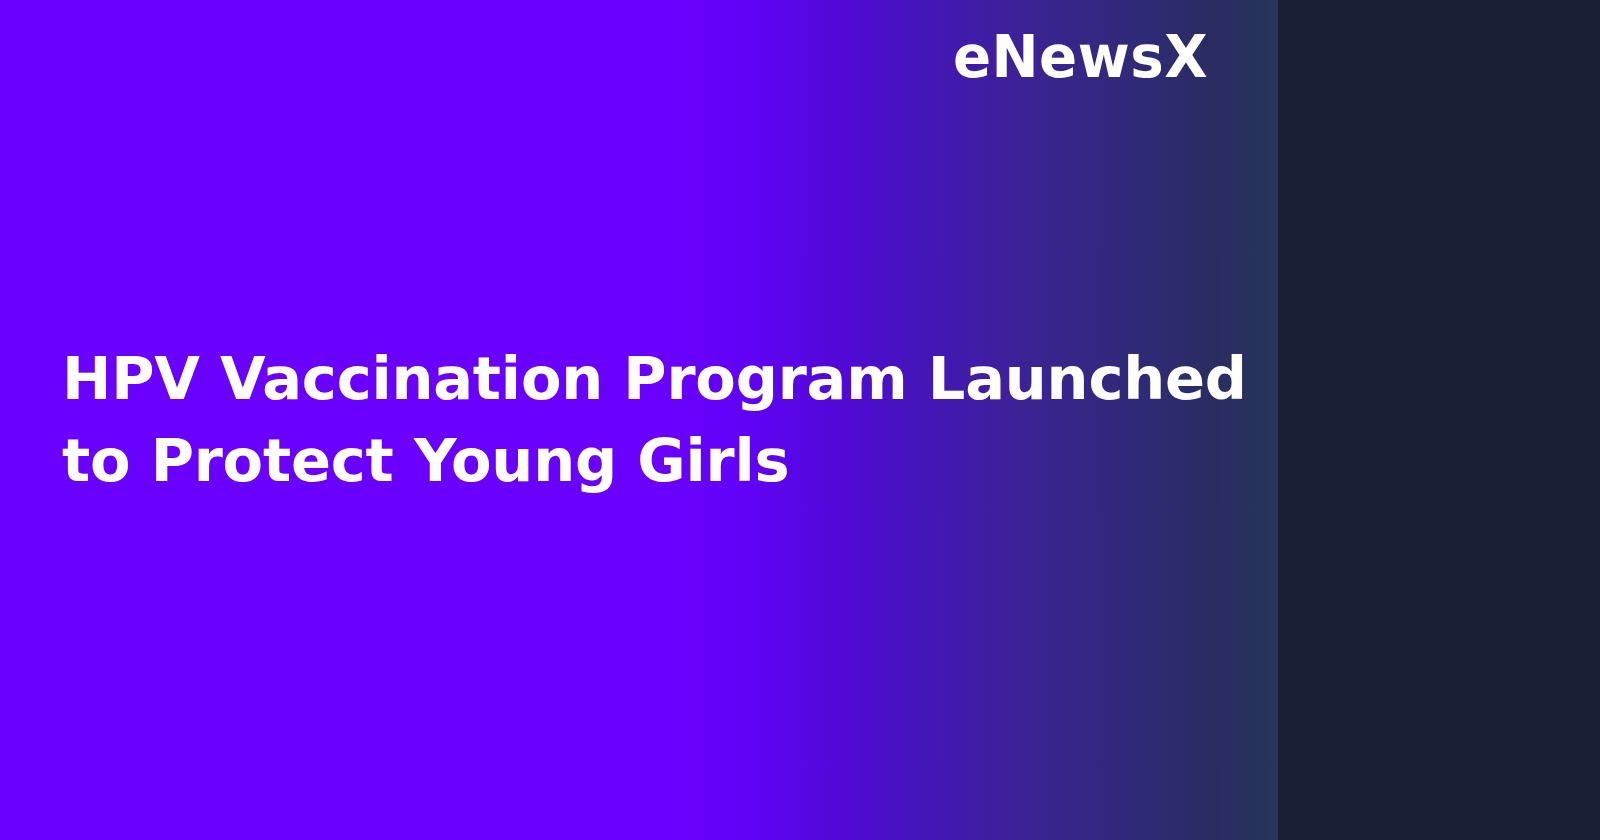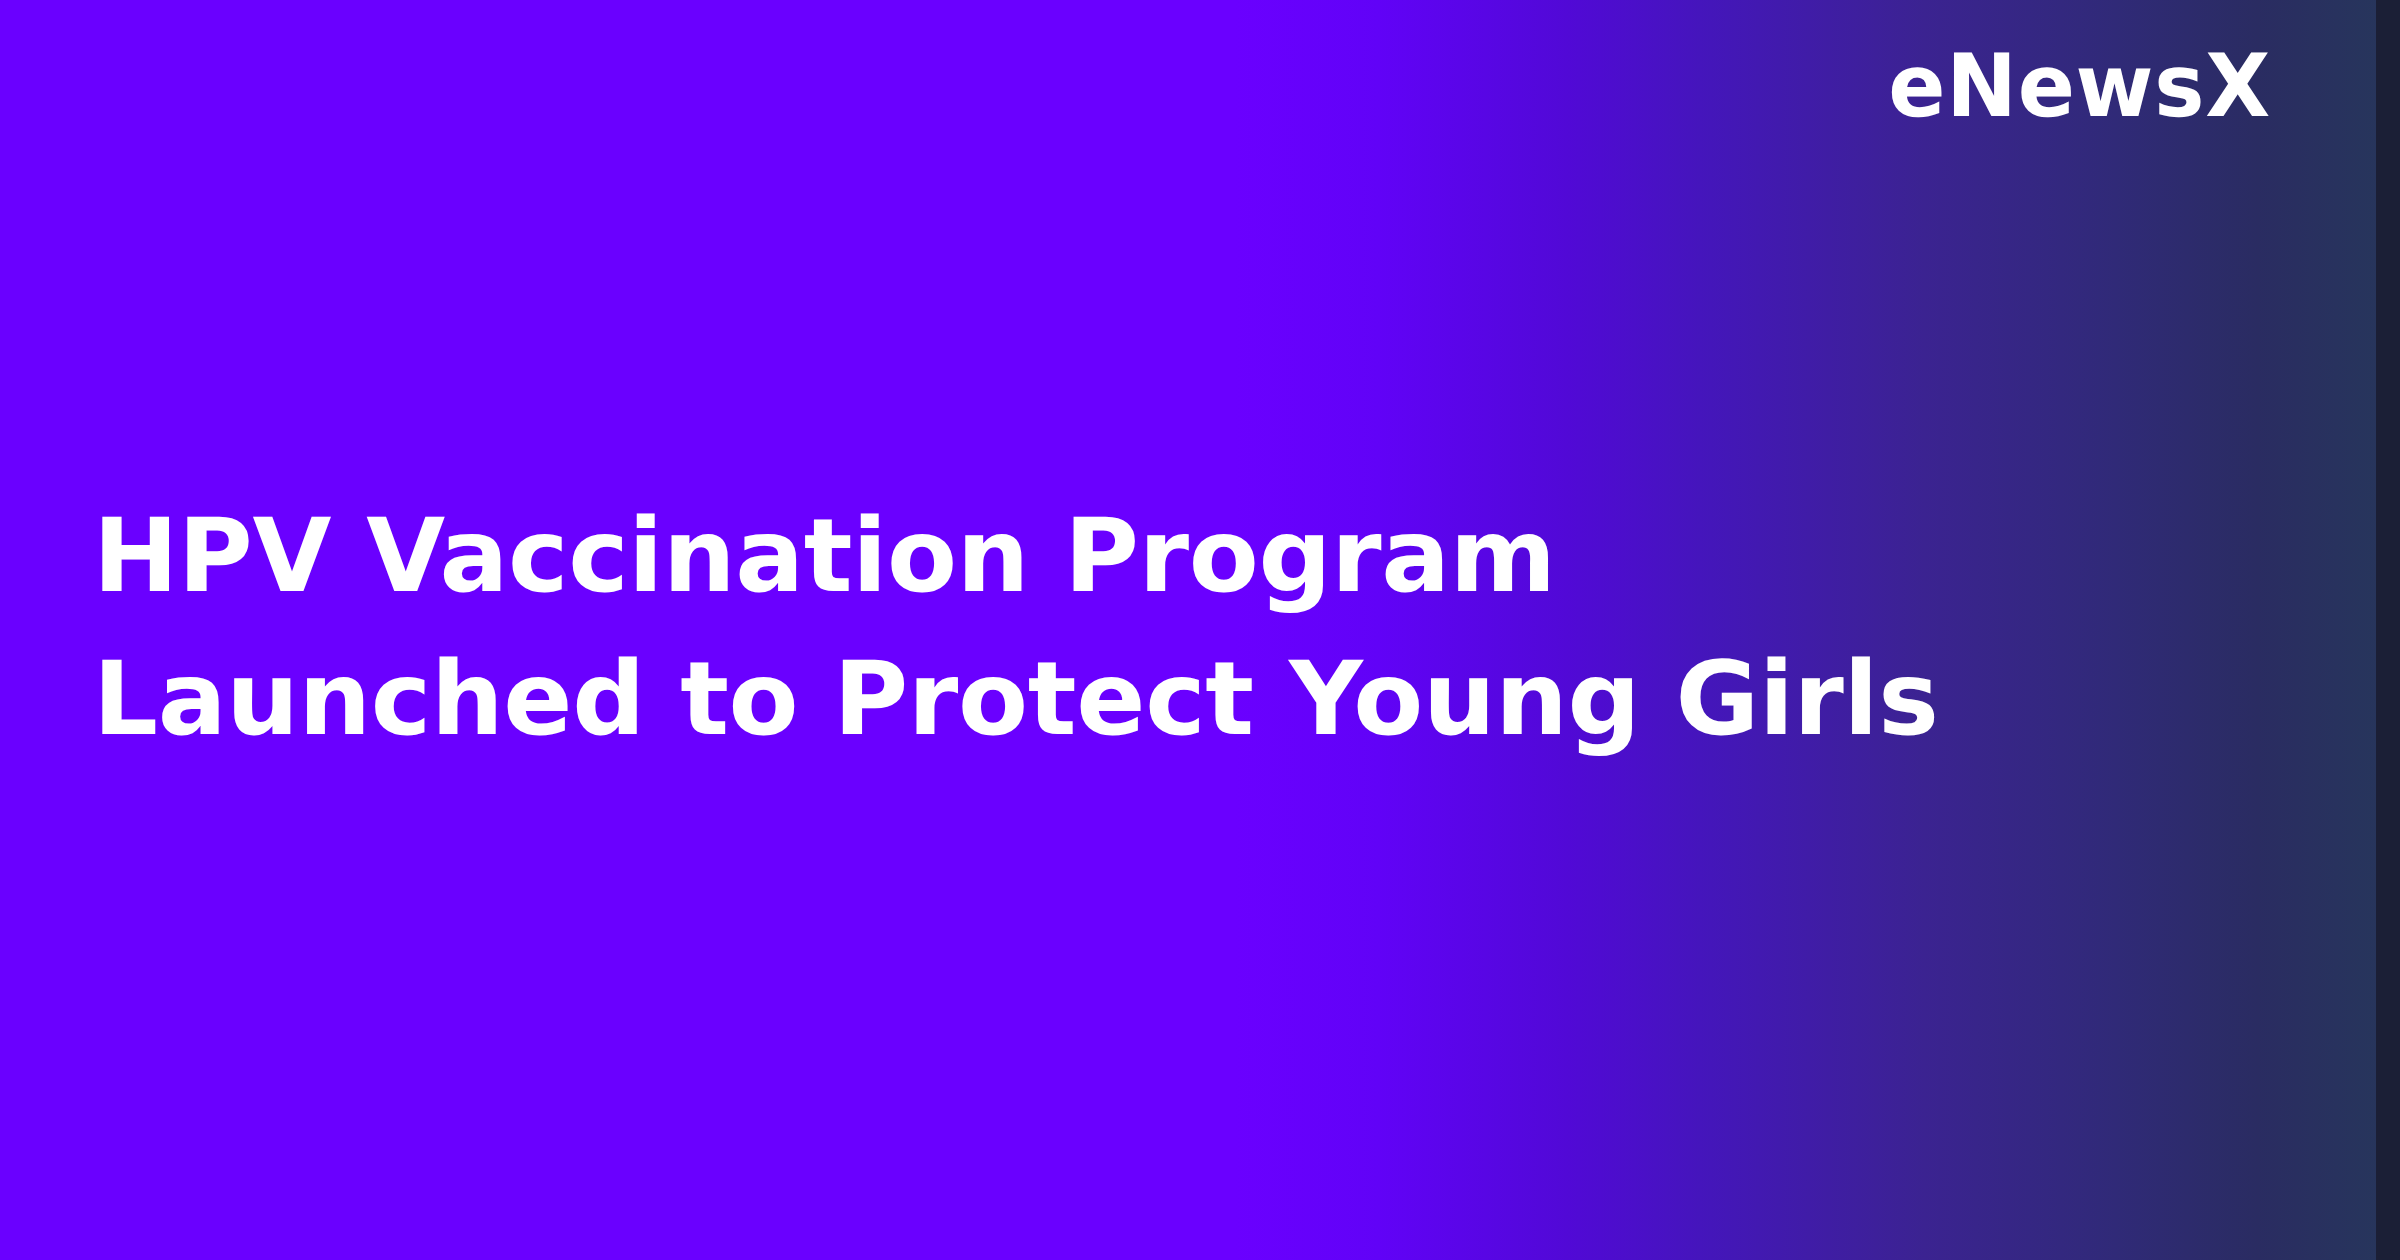--- a/index.html
+++ b/index.html
@@ -3,21 +3,21 @@
 <meta charset="utf-8">
 <style>
   html, body {
     margin: 0;
     padding: 0;
     background: #1b1f36;
   }
 
   .banner {
     position: relative;
-    width: 1584px;
+    width: 1278px;
     height: 840px;
     overflow: hidden;
     box-sizing: border-box;
     background: linear-gradient(
         90deg,
         #6a00ff 0%,
         #6a00ff 52%,
         #6102f7 58%,
         #5109d6 66%,
         #4416ba 72%,
@@ -61,21 +61,21 @@
     width: 1300px;
     display: flex;
     flex-direction: column;
     justify-content: center;
   }
 
   .headline {
     margin: 0;
     color: #ffffff;
     font-family: "DejaVu Sans", "Liberation Sans", sans-serif;
-    font-size: 68px;
+    font-size: 59px;
     font-weight: 700;
     line-height: 1.39;
     letter-spacing: -0.2px;
     max-width: 1270px;
     word-wrap: break-word;
   }
 
   
   .headline-wrap { padding-bottom: 18px; }
 </style>

